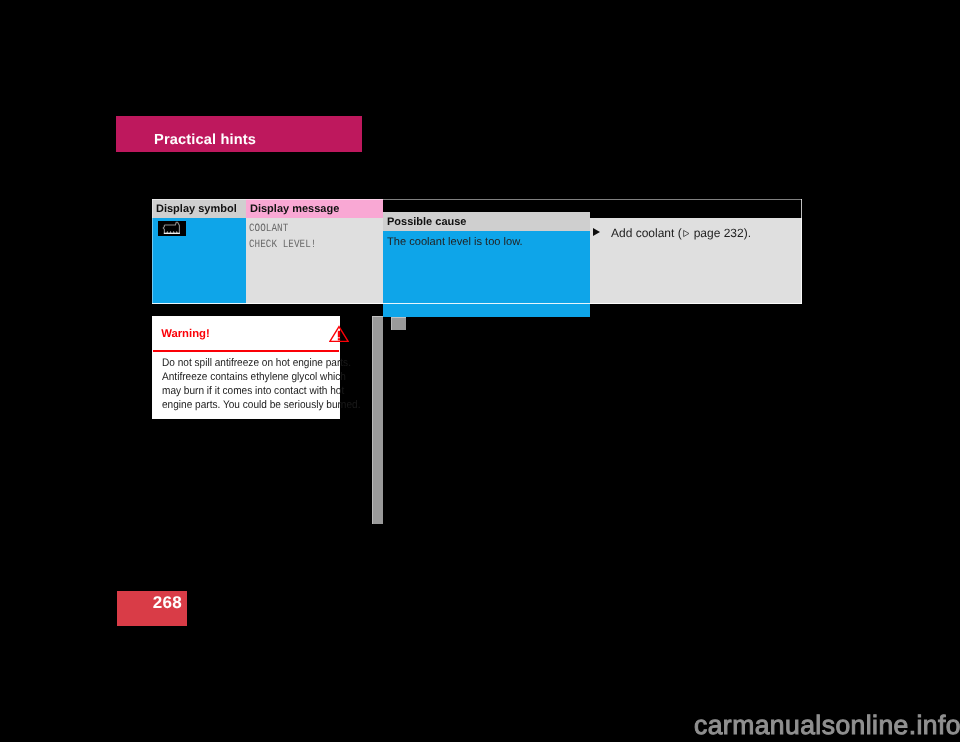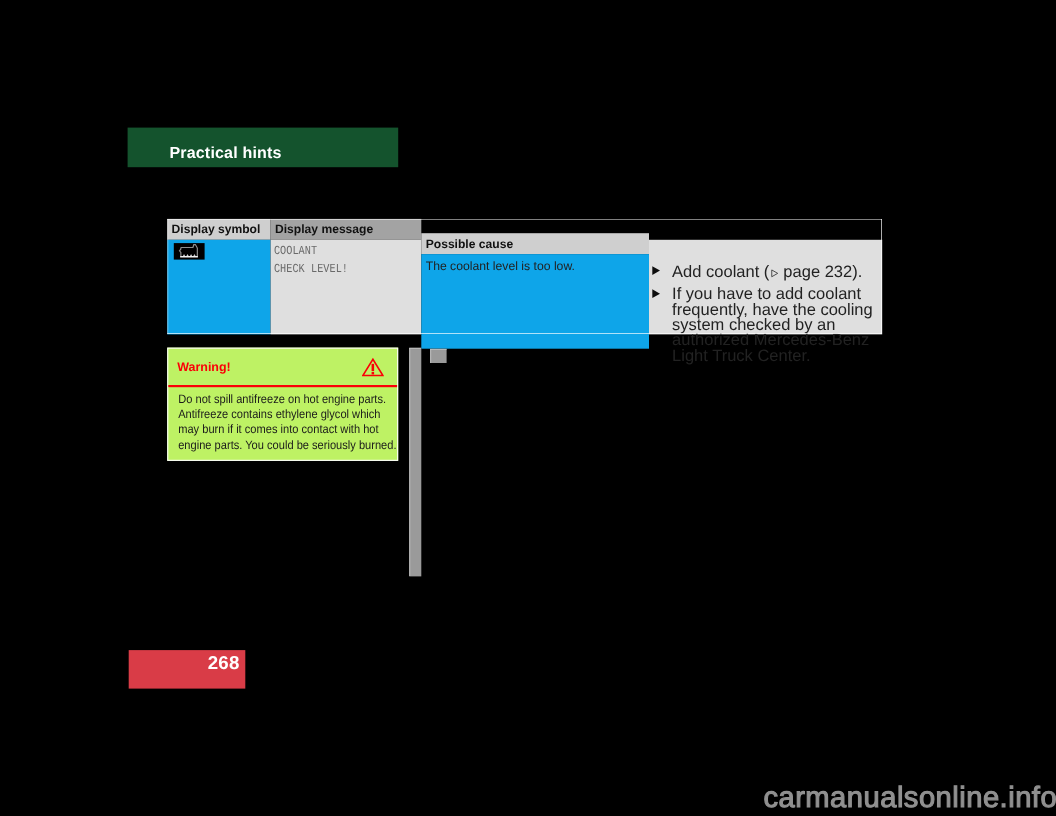--- a/index.html
+++ b/index.html
@@ -9,67 +9,67 @@
     font-family:"Liberation Sans", sans-serif;
     -webkit-font-smoothing:antialiased;
     text-rendering:geometricPrecision;
   }
   *{-webkit-font-smoothing:antialiased;}
   .page{position:absolute;left:0;top:0;width:960px;height:742px;}
 
   
   .banner{
     position:absolute;left:116px;top:116px;width:246px;height:36px;
-    background:#14532d;
+    background:#be185d;
   }
   .banner-label{
     position:absolute;left:38px;top:15.6px;
     font-size:14.6px;font-weight:bold;color:#ffffff;letter-spacing:0.15px;
   }
 
   
   .tbl{position:absolute;left:152px;top:199px;width:650px;height:105px;}
   .tbl-edge{position:absolute;left:0;top:0;width:650px;height:105px;pointer-events:none;box-shadow:inset 0 1px 0 rgba(255,255,255,.5), inset 1px 0 0 rgba(255,255,255,.4), inset -1px 0 0 rgba(255,255,255,.75), inset 0 -1px 0 rgba(255,255,255,.9);}
   .thead{position:absolute;left:0;top:0;width:532px;height:18.5px;}
   .tbody{position:absolute;left:0;top:18.5px;width:784px;height:86.5px;}
   .cell{position:absolute;top:0;height:100%;box-sizing:border-box;}
   .c1{left:0;width:94px;}
   .c2{left:94px;width:137px;}
   .c3{left:231px;width:207px;margin-top:13px;}
   .c4{left:438px;width:212px;}
   .thead .cell{background:#cfcfcf;}
-  .thead .c2,.thead .c4{background:#a3a3a3;}
+  .thead .c2,.thead .c4{background:#f9a8d4;}
   .tbody .cell{background:#0ea5e9;}
   .tbody .c2,.tbody .c4{background:#dfdfdf;}
   .th-label{position:absolute;left:4px;top:3.9px;font-size:11px;font-weight:bold;color:#111;}
   .msg{position:absolute;left:3.4px;top:4.8px;font-family:"Liberation Mono",monospace;font-size:11.2px;color:#6a6a6a;line-height:15.5px;letter-spacing:0.05px;transform:scaleX(0.83);transform-origin:0 0;}
   .cause{position:absolute;left:4px;top:5.5px;font-size:11.1px;color:#222;line-height:13.5px;}
-  .sol{position:absolute;left:3px;top:23px;width:205px;font-size:15px;color:#222;line-height:13.9px;}
+  .sol{position:absolute;left:3px;top:9px;width:205px;font-size:12px;color:#222;line-height:13.9px;}
   .bullet{position:relative;padding-left:18px;margin-bottom:6.5px;}
   .xref-tri{display:inline-block;width:8px;height:9px;vertical-align:-1.3px;margin:0 0.3px;}
   .tri{position:absolute;left:0.3px;top:1.9px;width:0;height:0;border-left:7.4px solid #0d0d0d;border-top:4.1px solid transparent;border-bottom:4.1px solid transparent;}
 
   
   .sym{position:absolute;left:6px;top:3.3px;width:28px;height:15px;background:#000;}
   .sym svg{display:block;}
 
   
-  .warn{position:absolute;left:152px;top:316px;width:210px;height:103px;background:#bef264;border:1px solid #fdfdfd;box-sizing:border-box;}
+  .warn{position:absolute;left:152px;top:316px;width:188px;height:103px;background:#ffffff;border:1px solid #fdfdfd;box-sizing:border-box;}
   .warn-head{position:absolute;left:0;top:0;width:100%;height:35px;border-bottom:2px solid #fb0007;box-sizing:border-box;}
   .warn-title{position:absolute;left:8.2px;top:11.3px;font-size:11.3px;font-weight:bold;color:#fb0007;}
   .warn-icon{position:absolute;left:176px;top:7.5px;width:20px;height:18px;}
   .warn-icon svg{display:block;}
   .warn-body{position:absolute;left:9px;top:40px;width:240px;font-size:11.05px;line-height:13.9px;color:#1a1a1a;white-space:nowrap;letter-spacing:0;transform:scaleX(0.913);transform-origin:0 0;}
 
   
   .vbar{position:absolute;left:372px;top:316px;width:11px;height:208px;background:#9a9a9a;box-shadow:inset 0 1px 0 #c2c2c2, inset 1px 0 0 #bababa;}
   .sq{position:absolute;left:391px;top:317px;width:15px;height:13px;background:#9a9a9a;box-shadow:inset 0 1px 0 #c2c2c2, inset 1px 0 0 #bababa;}
 
   
-  .pagenum{position:absolute;left:117px;top:591px;width:70px;height:35px;background:#d93c47;padding-left:36px;}
+  .pagenum{position:absolute;left:117px;top:591px;width:70px;height:35px;background:#d93c47;}
   .pagenum span{position:absolute;right:5.2px;top:1.5px;font-size:17px;font-weight:bold;color:#fff;letter-spacing:0.2px;}
 
   
   .wm{position:absolute;left:680px;top:710px;font-size:26.5px;color:#909090;letter-spacing:0.44px;margin-left:14px;-webkit-text-stroke:1.0px #909090;}
 </style>
 </head>
 <body>
 
 <div class="page">
 
@@ -109,21 +109,20 @@
           </div>
         </div>
       <div class="cell c3">
           <div class="cause">The coolant level is too low.</div>
         </div>
       <div class="cell c4">
           <div class="sol">
         <div class="bullet"><span class="tri"></span><span><span>Add coolant (</span><span class="xref-tri"><svg width="8" height="9" viewBox="0 0 80 90">
                     <path d="M16 14 L70 45 L16 76 Z" fill="none" stroke="#3a3a3a" stroke-width="8" stroke-linejoin="miter"></path>
                   </svg></span><span> page 232).</span></span></div>
-        <div class="bullet"><span class="tri"></span><span>If you have to add coolant frequently, have the cooling system checked by an authorized Mercedes-Benz Light Truck Center.</span></div>
       </div>
         </div>
     </div>
     <div class="tbl-edge"></div>
   </div>
 
   <div class="warn">
     <div class="warn-head">
       <div class="warn-title">Warning!</div>
       <div class="warn-icon">

